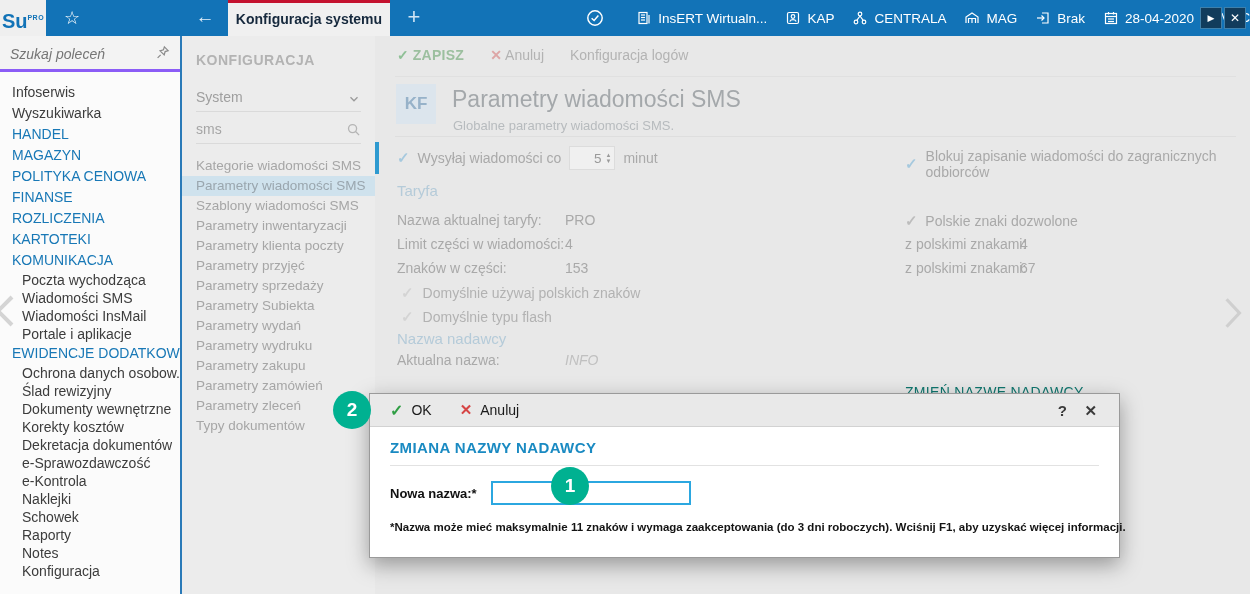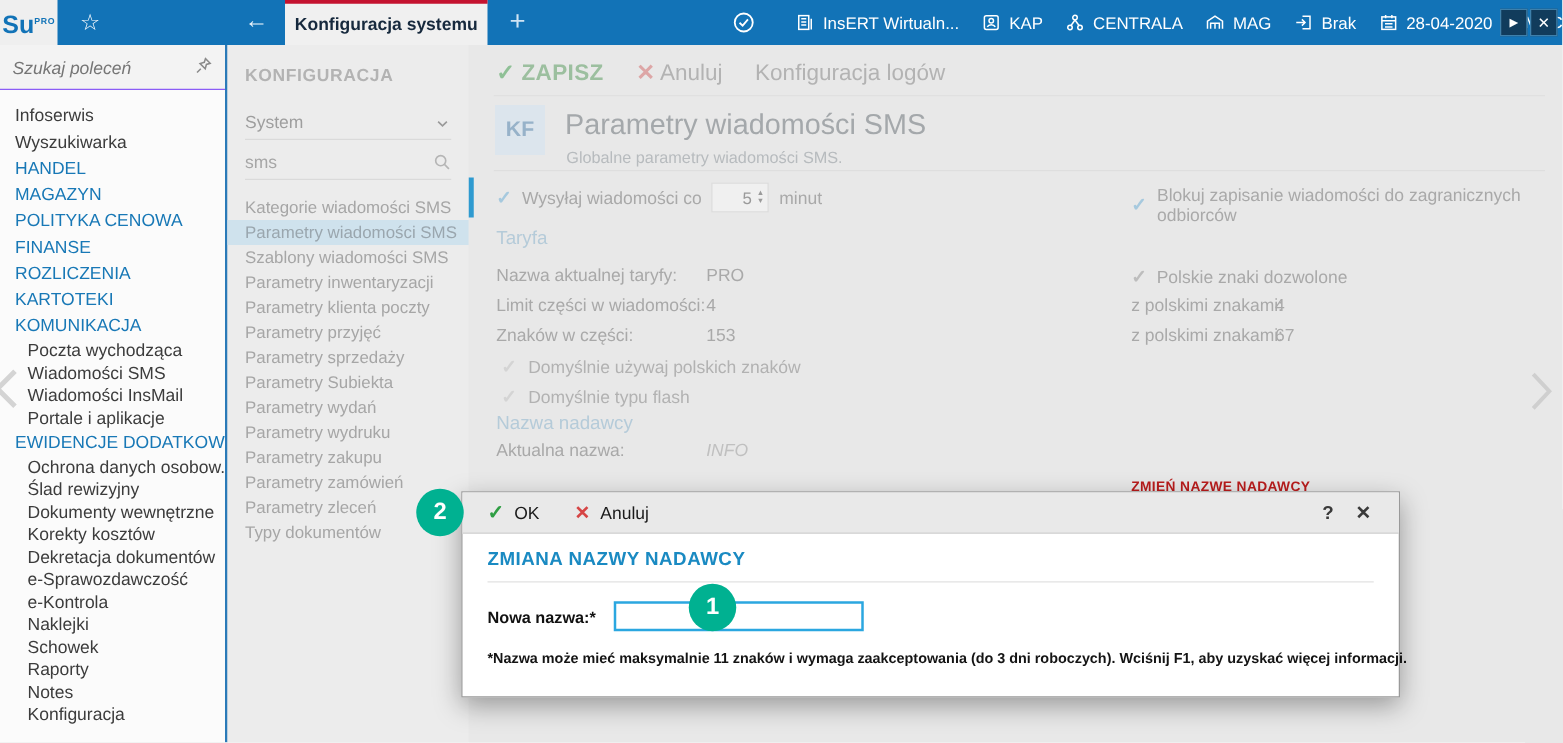--- a/index.html
+++ b/index.html
@@ -28,21 +28,21 @@
   .tb-sync { margin-right:14px; }
   .tb-help-clipped { position:absolute; left:1201px; top:0; height:36px; line-height:36px; color:#fff;
                      font-size:13px; z-index:1; }
   .winbtn { position:absolute; top:7px; width:22px; height:22px; background:#113c5c; border:1px solid #3e80ab;
             color:#fff; text-align:center; z-index:3; }
   .winbtn.play { right:28px; font-size:9px; line-height:20px; }
   .winbtn.close { right:4px; font-size:12px; line-height:20px; }
 
   
   .sidebar { position:absolute; left:0; top:36px; width:180px; height:558px; background:#fbfbfb; }
-  .sb-search { position:relative; height:36px; background:#f3f3f3; border-bottom:1px solid #8b5cf6; }
+  .sb-search { position:relative; height:36px; background:#f3f3f3; border-bottom:3px solid #8b5cf6; }
   .sb-search input { position:absolute; left:10px; top:6px; width:130px; height:24px; border:none; background:transparent;
                      font-family:"Liberation Sans",sans-serif; font-style:italic; font-size:14px; color:#8f8f8f; outline:none; }
   .sb-pin { position:absolute; right:10px; top:9px; color:#8a8a8a; }
   .sb-list { padding-top:10px; }
   .sb-list div { font-size:14px; height:21px; line-height:21px; white-space:nowrap; overflow:hidden; cursor:default; }
   .s-item    { color:#3c3c3c; padding-left:12px; }
   .s-section { color:#1878b6; padding-left:12px; }
   .s-subitem { color:#3c3c3c; padding-left:22px; height:18px !important; line-height:18px !important; }
   .sb-collapse { position:absolute; left:-8px; top:255px; color:#d4d4d4; }
 
@@ -58,21 +58,21 @@
   .cfg-search input { width:140px; height:22px; border:none; background:transparent; font-size:14px; color:#a6a6a6;
                       font-family:"Liberation Sans",sans-serif; outline:none; }
   .cfg-search svg { position:absolute; right:0; top:4px; color:#b5b5b5; }
   .cfg-list { margin-top:12px; }
   .c-item { font-size:13.5px; color:#a6a6a6; height:20px; line-height:20px; padding-left:14px; white-space:nowrap; }
   .c-item.sel { background:#cfe2ed; color:#9aa6ae; }
 
   
   .content { position:absolute; left:375px; top:36px; width:875px; height:558px; background:#e8e8e8; }
   .ct-toolbar { position:absolute; left:22px; top:11px; display:flex; align-items:center; gap:10px;
-                font-size:18px; }
+                font-size:14px; }
   .chk { font-weight:bold; }
   .tb-zapisz .chk { color:#8fc096; } .tb-zapisz .lbl { color:#9cbf9f; font-weight:bold; letter-spacing:.3px; }
   .tb-anuluj { margin-left:16px;text-align:right; } .tb-anuluj .chk { color:#dda6a6; } .tb-anuluj .lbl { color:#b3b3b3; }
   .tb-logi { margin-left:16px; color:#b3b3b3; }
   .ct-head-sep { position:absolute; left:20px; right:14px; top:40px; border-top:1px solid #e0e0e0; }
   .kf-tile { position:absolute; left:21px; top:48px; width:40px; height:40px; background:#dce5ed; color:#97b2c9;
              font-weight:bold; font-size:17px; text-align:center; line-height:40px; }
   .ct-title { position:absolute; left:77px; top:50px; font-size:23px; color:#a4a8ab; }
   .ct-sub { position:absolute; left:78px; top:82px; font-size:13px; color:#b7bbbe; }
   .ct-sep2 { position:absolute; left:20px; right:14px; top:100px; border-top:1px solid #dedede; }
@@ -87,21 +87,21 @@
   .spin-arrows { display:flex; flex-direction:column; font-size:6px; color:#9a9a9a; line-height:6px; }
   .row-block { position:absolute; left:530px; top:112px; display:flex; align-items:center; gap:8px;
                font-size:14px; color:#a9a9a9; }
   .sec-head { position:absolute; left:22px; font-size:15px; color:#b5cbd9; }
   .frow { position:absolute; font-size:14px; color:#a9a9a9; white-space:nowrap; }
   .frow .v { position:absolute; left:168px; }
   .rrow { position:absolute; left:530px; font-size:14px; color:#a9a9a9; white-space:nowrap; }
   .rrow .v { position:absolute; left:115px; }
   .cbrow { position:absolute; left:26px; display:flex; gap:9px; font-size:14px; color:#b2b2b2; align-items:center; }
   .val-italic { font-style:italic; color:#c0c0c0; }
-  .change-btn { position:absolute; left:530px; top:348px; font-size:11px; font-weight:bold; color:#b91c1c;
+  .change-btn { position:absolute; left:530px; top:348px; font-size:14px; font-weight:normal; color:#0f766e;
                 letter-spacing:.3px; }
   .nav-next { position:absolute; right:6px; top:258px; color:#cfcfcf; }
 
   
   .modal { position:absolute; left:369px; top:393px; width:751px; height:165px; background:#fff;
            border:1px solid #9a9a9a; box-shadow:0 7px 20px rgba(0,0,0,.35); z-index:5; }
   .m-toolbar { position:relative; height:33px; background:#e9e9e9; border-bottom:1px solid #d2d2d2;
                display:flex; align-items:center; padding-left:20px; gap:8px; font-size:14px; color:#1a1a1a; }
   .m-ok-chk { color:#2f9e44; font-weight:bold; font-size:16px; }
   .m-cancel-x { color:#d64545; font-weight:bold; font-size:15px; margin-left:20px; }

